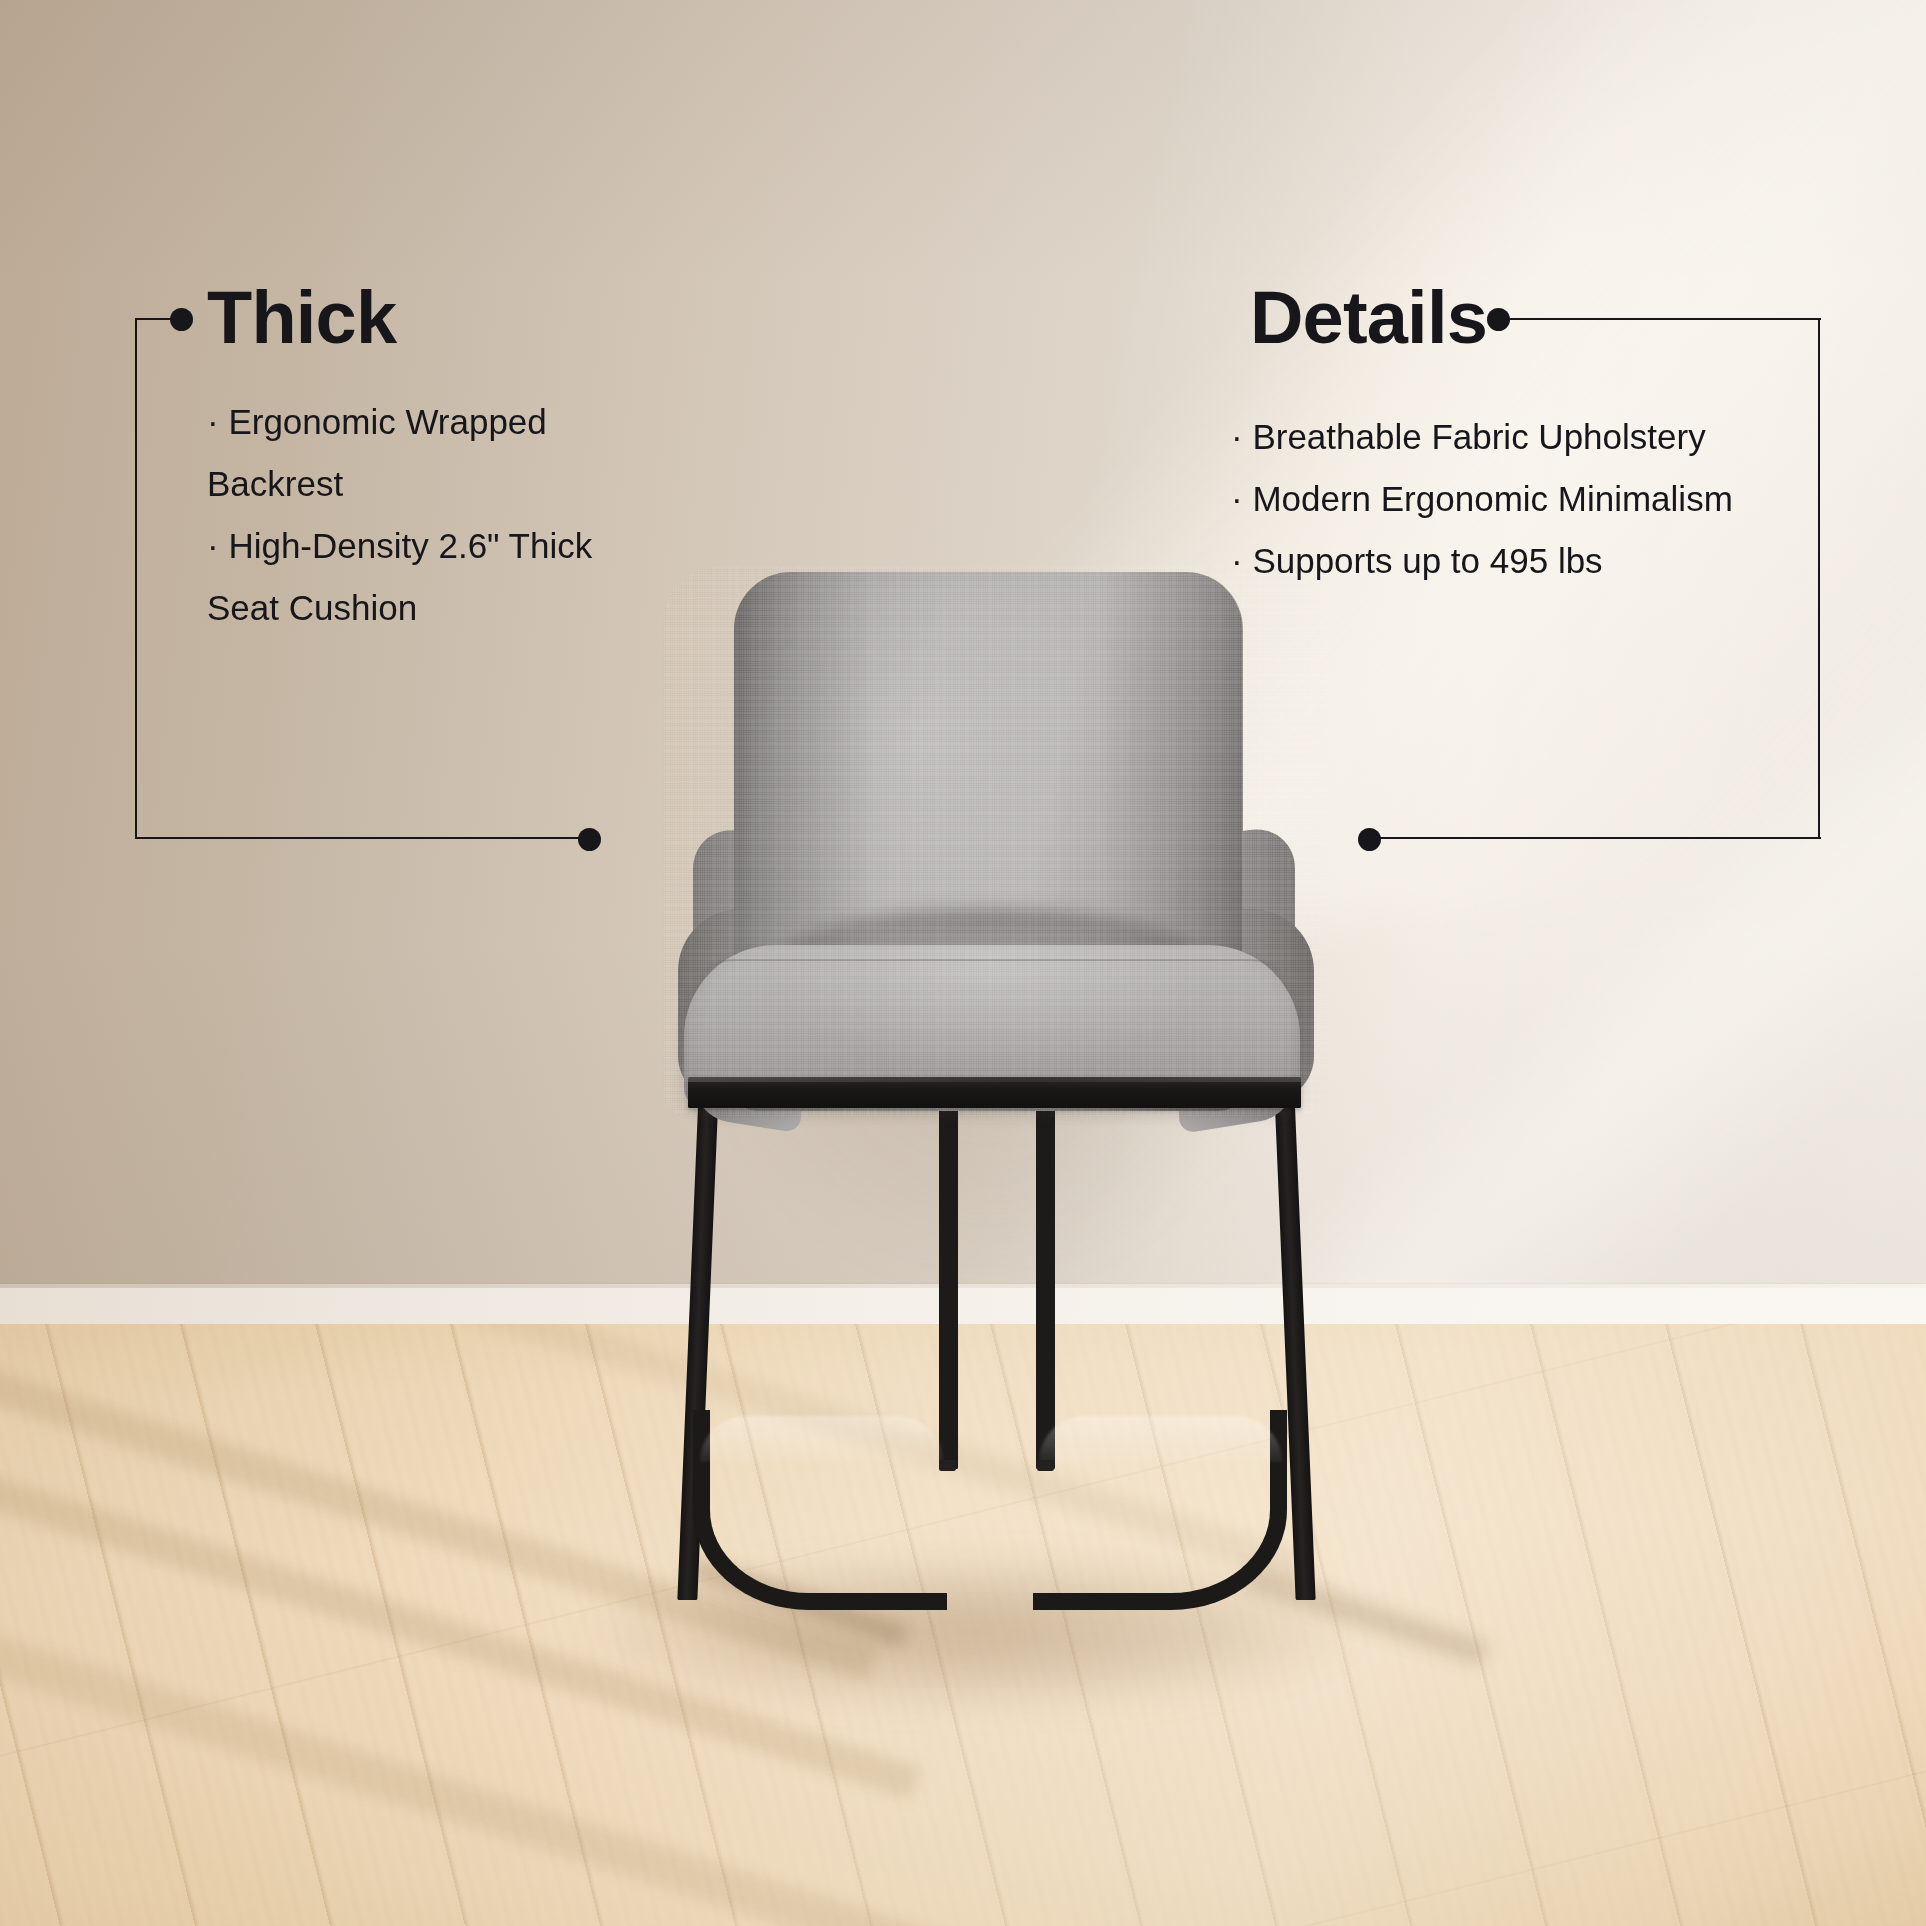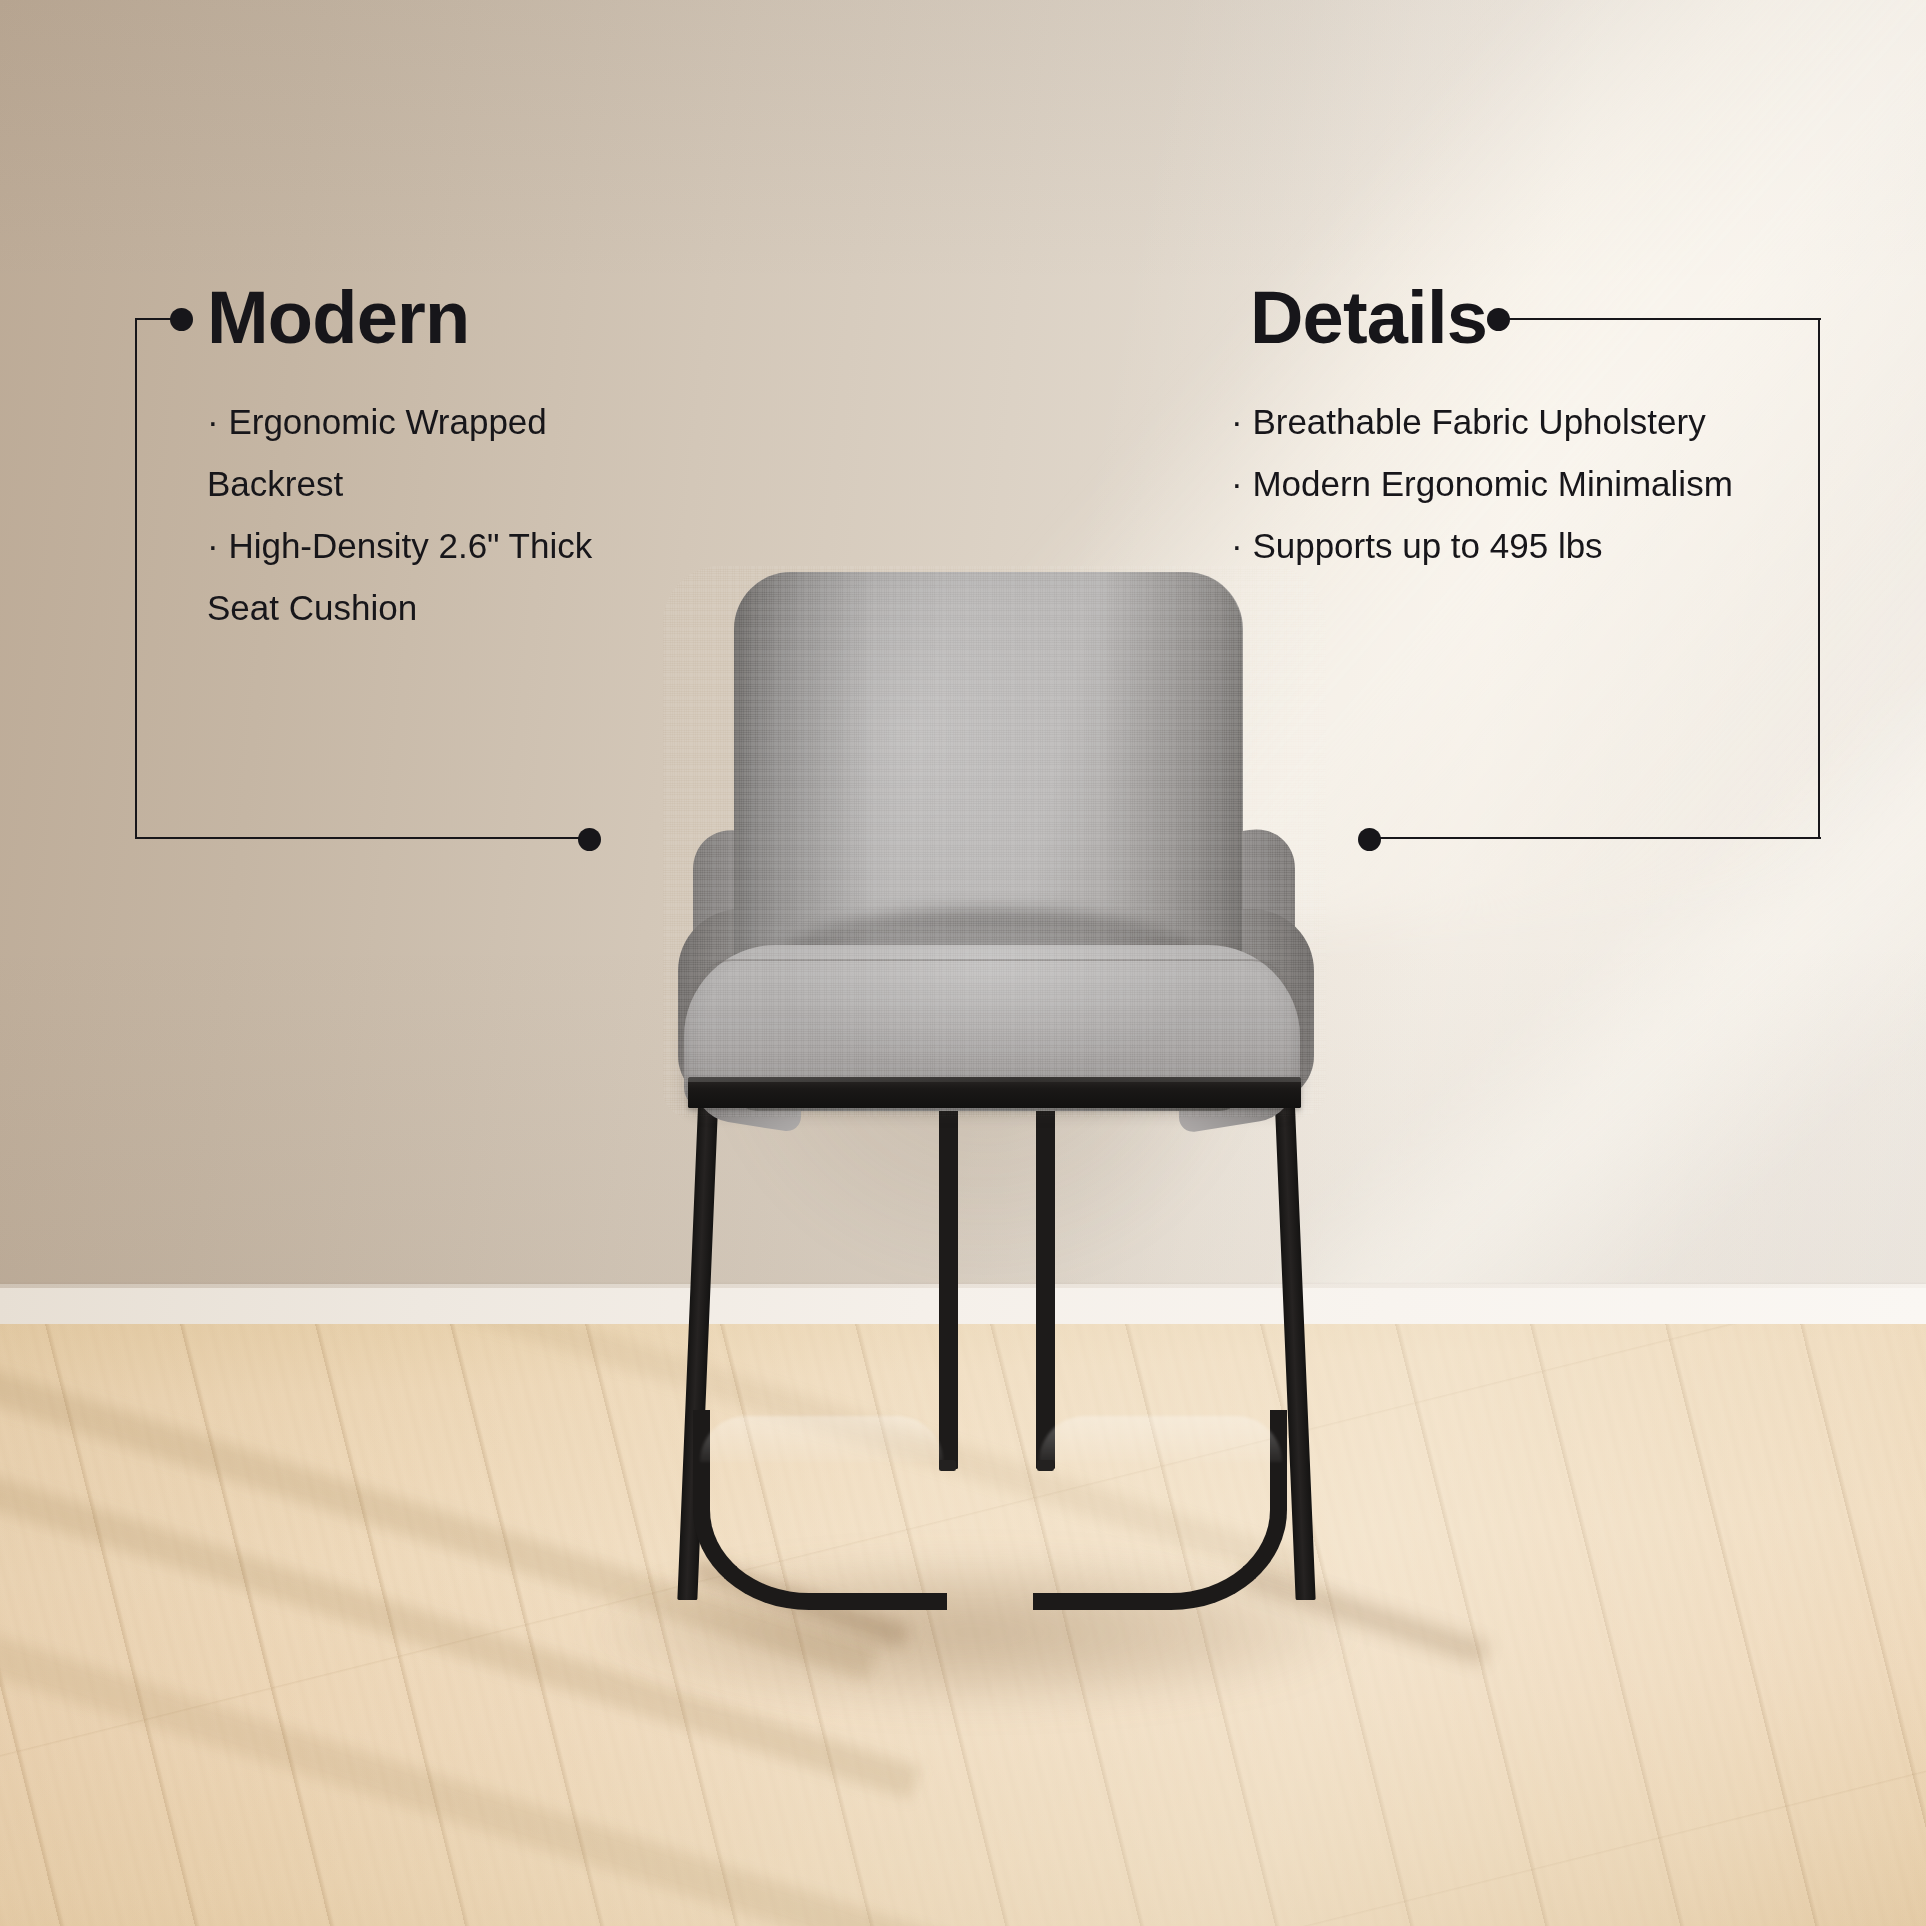--- a/index.html
+++ b/index.html
@@ -316,21 +316,21 @@
   #details-line-h-bot { left:1370px; top:837px; width:451px; height:2.3px; }
 
   .bullet-list {
     position:absolute;
     font-size:35px;
     line-height:62px;
     color:#17161a;
     font-weight:400;
   }
   #frame-list   { left:207px;  top:391px; width:432px; }
-  #details-list { left:1231px; top:391px; width:539px; }
+  #details-list { left:1231px; top:406px; width:539px; }
 
   .bullet-item { white-space:normal; }
 </style>
 </head>
 <body>
 
 <div id="scene">
 
   <div class="wall"></div>
   <div class="wall-shade"></div>
@@ -388,21 +388,21 @@
   </div>
 
   <div class="callouts">
 
     <div class="line" id="frame-line-h-top"></div>
     <div class="line" id="frame-line-v"></div>
     <div class="line" id="frame-line-h-bot"></div>
     <div class="dot" id="frame-dot"></div>
     <div class="dot" id="frame-end-dot"></div>
 
-    <div class="heading" id="frame-heading">Modern</div>
+    <div class="heading" id="frame-heading">Thick</div>
 
     <div class="bullet-list" id="frame-list">
       <div class="bullet-item">· Ergonomic Wrapped Backrest</div>
       <div class="bullet-item">·  High-Density 2.6" Thick Seat Cushion</div>
     </div>
 
     <div class="line" id="details-line-h-top"></div>
     <div class="line" id="details-line-v"></div>
     <div class="line" id="details-line-h-bot"></div>
     <div class="dot" id="details-dot"></div>

